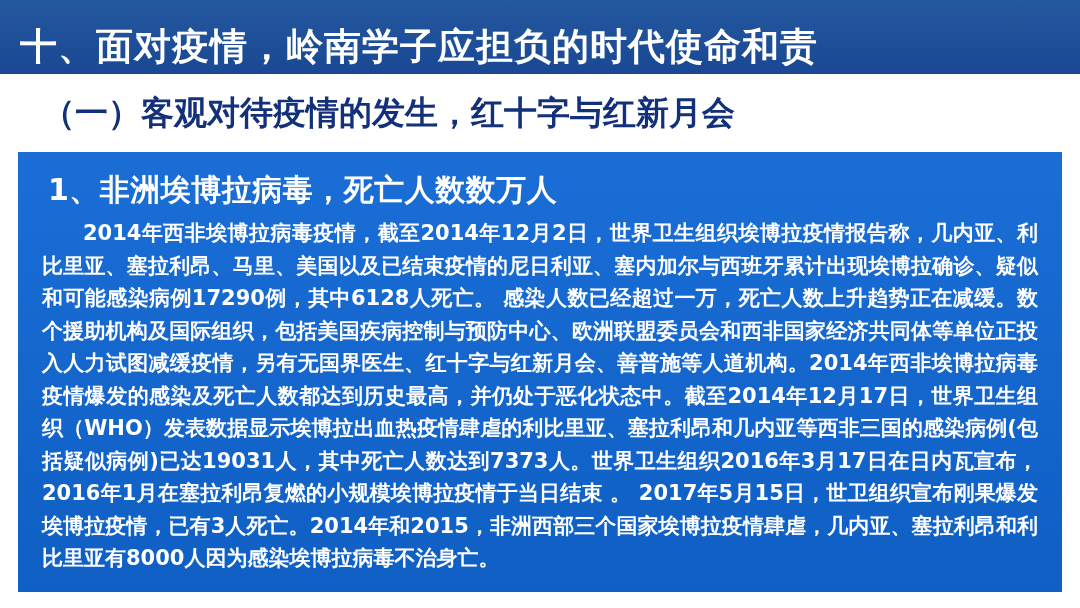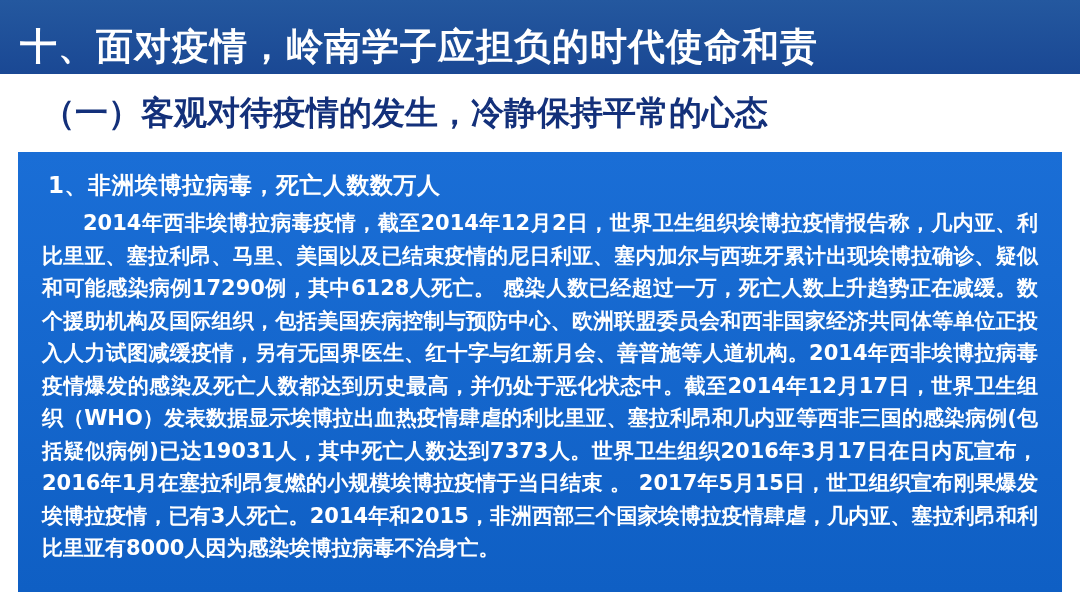--- a/index.html
+++ b/index.html
@@ -68,21 +68,21 @@
     width: 1044px;
     height: 440px;
     background: #1569d2;
     background: linear-gradient(180deg, #1a6ed6 0%, #0f5fc4 100%);
     box-sizing: border-box;
     padding: 14px 22px 10px 22px;
     overflow: hidden;
   }
   .body-heading {
     color: #ffffff;
-    font-size: 23px;
+    font-size: 30px;
     font-weight: bold;
     margin: 4px 0 6px 8px;
     font-family: "DejaVu Sans", "Liberation Sans", sans-serif;
     letter-spacing: 0.5px;
   }
   .body-paragraph {
     color: #ffffff;
     font-size: 21px;
     line-height: 32.5px;
     text-align: justify;
@@ -97,21 +97,21 @@
 </head>
 <body>
 
 <div class="slide">
 
   <div class="title-band">
     <div class="title-text">十、面对疫情，岭南学子应担负的时代使命和责</div>
   </div>
 
   <div class="subtitle-area">
-    <div class="subtitle-text">（一）客观对待疫情的发生，冷静保持平常的心态</div>
+    <div class="subtitle-text">（一）客观对待疫情的发生，红十字与红新月会</div>
   </div>
 
   <div class="body-panel">
     <div class="body-heading">1、非洲埃博拉病毒，死亡人数数万人</div>
     <p class="body-paragraph">2014年西非埃博拉病毒疫情，截至2014年12月2日，世界卫生组织埃博拉疫情报告称，几内亚、利比里亚、塞拉利昂、马里、美国以及已结束疫情的尼日利亚、塞内加尔与西班牙累计出现埃博拉确诊、疑似和可能感染病例17290例，其中6128人死亡。 感染人数已经超过一万，死亡人数上升趋势正在减缓。数个援助机构及国际组织，包括美国疾病控制与预防中心、欧洲联盟委员会和西非国家经济共同体等单位正投入人力试图减缓疫情，另有无国界医生、红十字与红新月会、善普施等人道机构。2014年西非埃博拉病毒疫情爆发的感染及死亡人数都达到历史最高，并仍处于恶化状态中。截至2014年12月17日，世界卫生组织（WHO）发表数据显示埃博拉出血热疫情肆虐的利比里亚、塞拉利昂和几内亚等西非三国的感染病例(包括疑似病例)已达19031人，其中死亡人数达到7373人。世界卫生组织2016年3月17日在日内瓦宣布，2016年1月在塞拉利昂复燃的小规模埃博拉疫情于当日结束 。 2017年5月15日，世卫组织宣布刚果爆发埃博拉疫情，已有3人死亡。2014年和2015，非洲西部三个国家埃博拉疫情肆虐，几内亚、塞拉利昂和利比里亚有8000人因为感染埃博拉病毒不治身亡。</p>
   </div>
 
 </div>
 
 </body></html>

